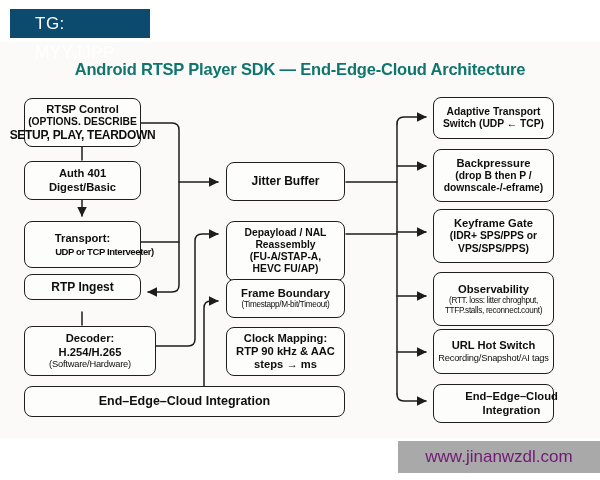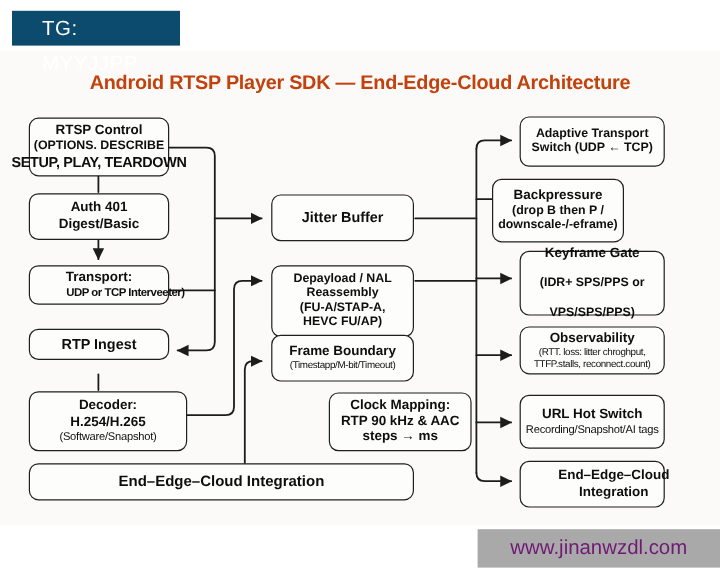--- a/index.html
+++ b/index.html
@@ -2,21 +2,21 @@
 <html><head>
 <meta charset="utf-8">
 <style>
   html,body{margin:0;padding:0;}
   body{font-family:"Liberation Sans", sans-serif; background:#ffffff;}
   #stage{position:relative;width:600px;height:480px;background:#ffffff;overflow:hidden;}
   #paper{position:absolute;left:0;top:42px;width:600px;height:396px;background:#fbfaf8;}
   .badge{position:absolute;left:10px;top:9px;width:140px;height:29px;background:#0c4a6e;
          color:#ffffff;font-size:17px;line-height:29px;padding-left:25px;box-sizing:border-box;
          letter-spacing:.5px;}
-  .title{position:absolute;left:0;top:60px;width:600px;text-align:center;color:#c2410c;
+  .title{position:absolute;left:0;top:60px;width:600px;text-align:center;color:#0f766e;
          font-size:16.5px;font-weight:700;letter-spacing:-0.2px;}
   .node{position:absolute;background:#fdfdfc;border:1.6px solid #1f1f1f;border-radius:8px;
         box-sizing:border-box;display:flex;flex-direction:column;align-items:center;
         justify-content:center;text-align:center;color:#0e0e0e;font-weight:700;z-index:2;}
   .node span{display:block;white-space:nowrap;line-height:1.18;}
   .sA{font-size:12px;}
   .sB{font-size:11.2px;}
   .sC{font-size:10.3px;}
   .sCn{font-size:9.5px;letter-spacing:-0.4px;margin-left:44px;}
   .sD{font-size:12px;letter-spacing:-0.3px;}
@@ -65,70 +65,70 @@
 
   <div class="node" style="left:24px;top:98px;width:117px;height:49px;">
     <span class="sB">RTSP Control</span>
     <span class="sC">(OPTIONS. DESCRIBE</span>
     <span class="sD">SETUP, PLAY, TEARDOWN</span>
   </div>
   <div class="node" style="left:24px;top:161px;width:117px;height:39px;">
     <span class="sB">Auth 401</span>
     <span class="sB">Digest/Basic</span>
   </div>
-  <div class="node" style="left:24px;top:221px;width:117px;height:33px;">
+  <div class="node" style="left:24px;top:221px;width:117px;height:47px;">
     <span class="sB">Transport:</span>
     <span class="sCn">UDP or TCP Interveeter)</span>
   </div>
   <div class="node" style="left:24px;top:274px;width:117px;height:26px;">
     <span class="sA">RTP Ingest</span>
   </div>
   <div class="node" style="left:24px;top:326px;width:132px;height:50px;">
     <span class="sB">Decoder:</span>
     <span class="sB">H.254/H.265</span>
-    <span class="sF">(Software/Snapshot)</span>
+    <span class="sF">(Software/Hardware)</span>
   </div>
   <div class="node" style="left:24px;top:386px;width:321px;height:31px;">
     <span class="wide">End–Edge–Cloud Integration</span>
   </div>
 
   <div class="node" style="left:226px;top:162px;width:119px;height:39px;">
     <span class="sA">Jitter Buffer</span>
   </div>
   <div class="node" style="left:226px;top:221px;width:119px;height:60px;">
     <span class="sC">Depayload / NAL</span>
     <span class="sC">Reassembly</span>
     <span class="sC">(FU-A/STAP-A,</span>
     <span class="sC">HEVC FU/AP)</span>
   </div>
   <div class="node" style="left:226px;top:279px;width:119px;height:39px;">
     <span class="sB">Frame Boundary</span>
     <span class="sE">(Timestapp/M-bit/Timeout)</span>
   </div>
-  <div class="node" style="left:226px;top:327px;width:119px;height:49px;margin-left:48px;">
+  <div class="node" style="left:226px;top:327px;width:119px;height:49px;">
     <span class="sB">Clock Mapping:</span>
     <span class="sB">RTP 90 kHz &amp; AAC</span>
     <span class="sB">steps → ms</span>
   </div>
 
   <div class="node" style="left:433px;top:97px;width:121px;height:42px;">
     <span class="sC">Adaptive Transport</span>
     <span class="sC">Switch (UDP ← TCP)</span>
   </div>
-  <div class="node" style="left:410px;top:149px;width:110px;height:53px;">
+  <div class="node" style="left:433px;top:149px;width:121px;height:53px;">
     <span class="sB">Backpressure</span>
     <span class="sC">(drop B then P /</span>
     <span class="sC">downscale-/-eframe)</span>
   </div>
-  <div class="node" style="left:433px;top:209px;width:121px;height:54px;gap:12px;">
+  <div class="node" style="left:433px;top:209px;width:121px;height:54px;">
     <span class="sB">Keyframe Gate</span>
     <span class="sC">(IDR+ SPS/PPS or</span>
     <span class="sC">VPS/SPS/PPS)</span>
   </div>
-  <div class="node" style="left:433px;top:272px;width:121px;height:40px;">
+  <div class="node" style="left:433px;top:272px;width:121px;height:54px;">
     <span class="sB">Observability</span>
     <span class="sE">(RTT. loss: litter chroghput,</span>
     <span class="sE">TTFP.stalls, reconnect.count)</span>
   </div>
   <div class="node" style="left:433px;top:329px;width:121px;height:45px;">
     <span class="sB">URL Hot Switch</span>
     <span class="sF">Recording/Snapshot/AI tags</span>
   </div>
   <div class="node" style="left:433px;top:384px;width:121px;height:39px;padding-left:36px;">
     <span class="sB">End–Edge–Cloud</span>

